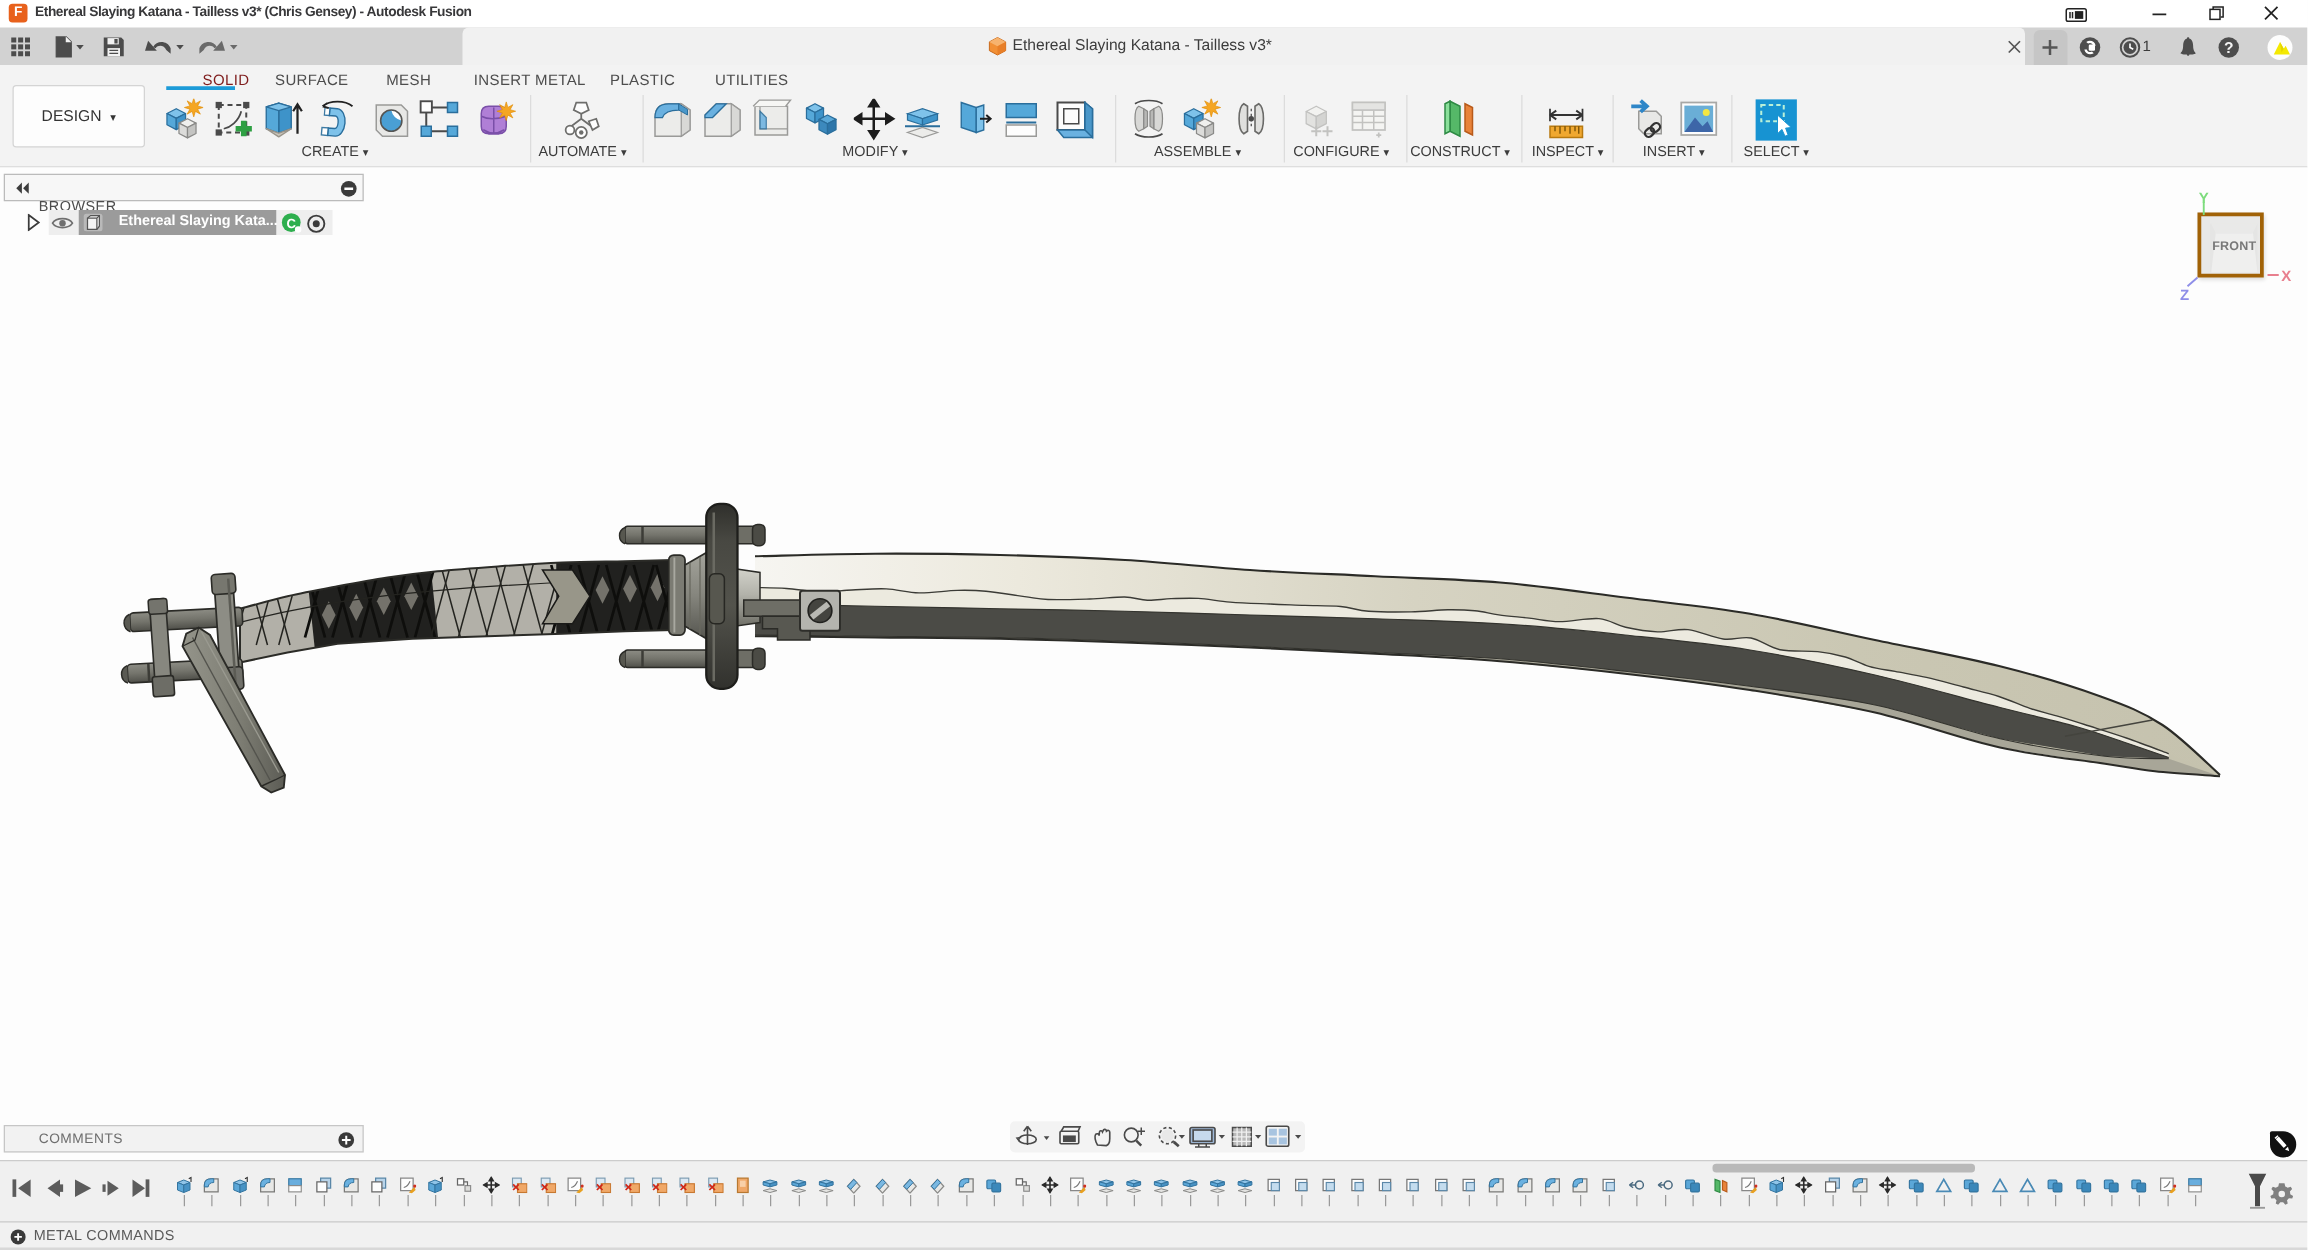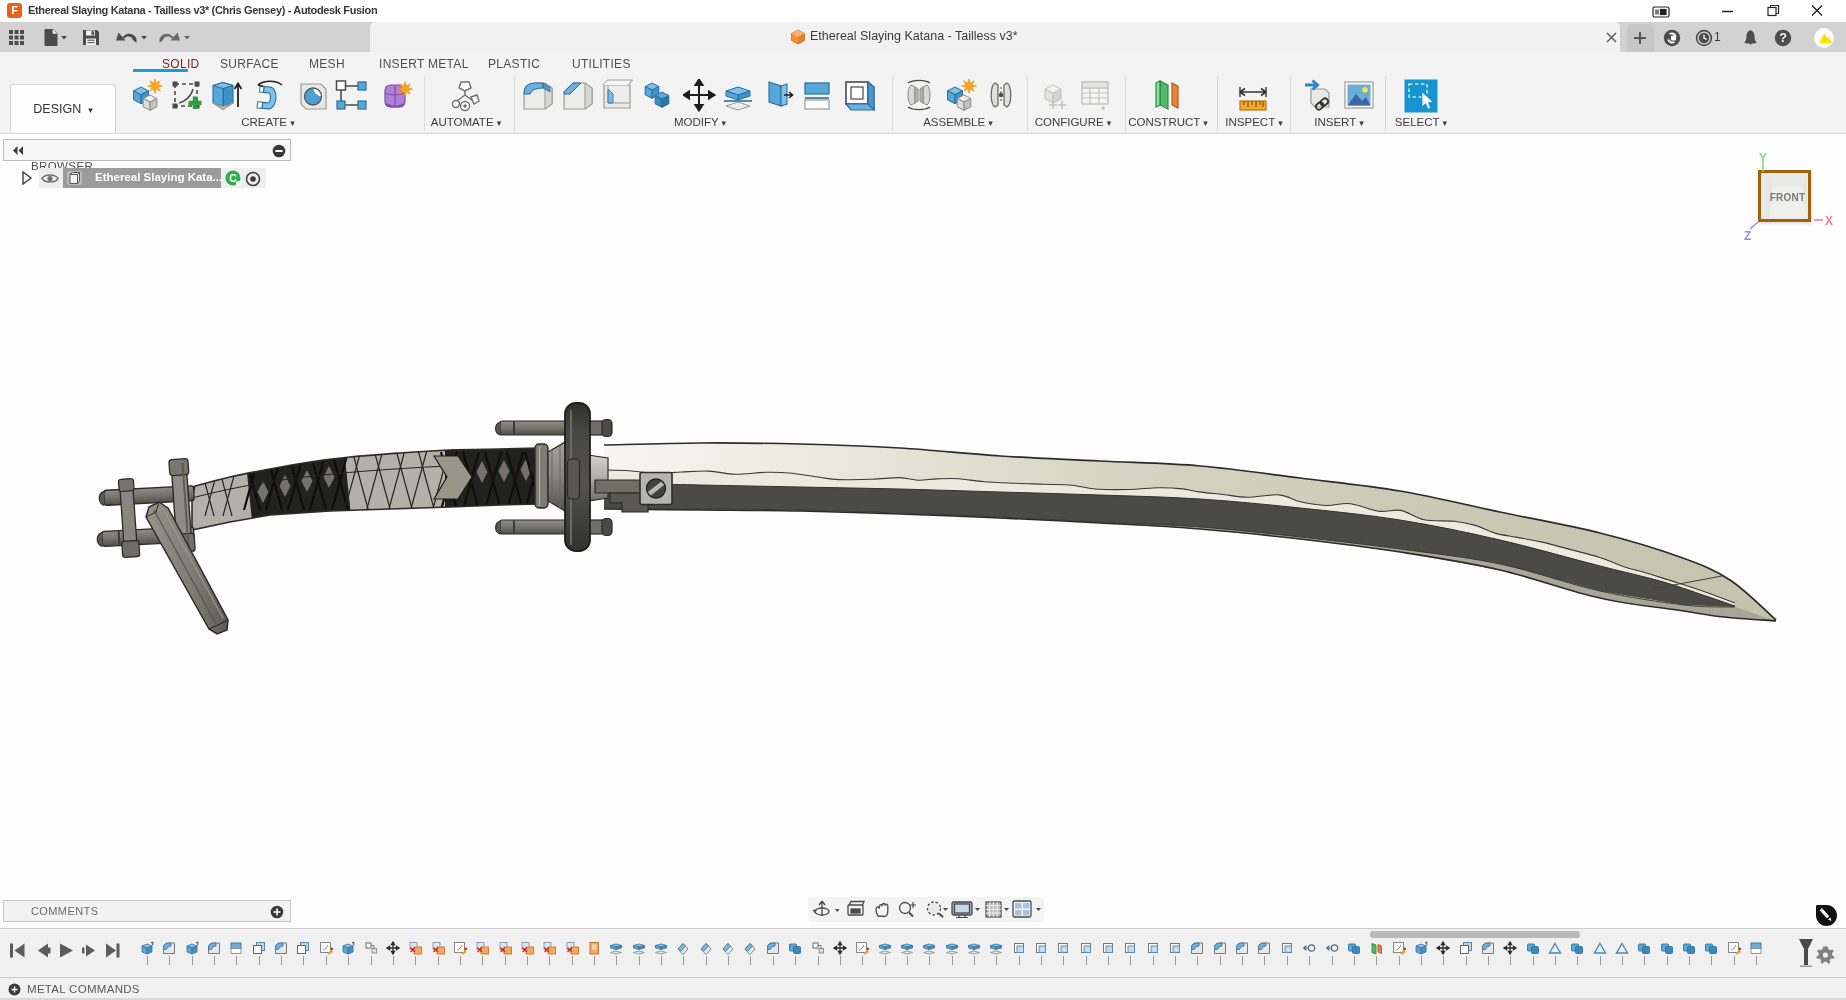--- a/index.html
+++ b/index.html
@@ -17,21 +17,21 @@
 #tabrow { left:0; top:22px; width:1846px; height:30px; background:#d2d2d2; }
 #doctab { left:370px; top:0; width:1250px; height:30px; background:#f1f1f1; border-radius:5px 5px 0 0; }
 #tablabel { left:810px; top:7px; font-size:12.5px; color:#3c3c3c; }
 #plusbtn { left:1627px; top:2px; width:27px; height:28px; background:#c6c6c6; border-radius:5px 5px 0 0; }
 #clock1 { left:1714px; top:8px; font-size:12px; color:#3c3c3c; }
 
 
 #ribbon { left:0; top:52px; width:1846px; height:82px; background:#f3f3f3; border-bottom:1px solid #d8d8d8; }
 .rtab { position:absolute; top:5px; font-size:12px; color:#4d4d4d; letter-spacing:0.3px; }
 #solid-underline { left:133px; top:17px; width:55px; height:3px; background:#1c9bd8; }
-#designbtn { left:10px; top:16px; width:106px; height:50px; background:#fdfdfd; border:1px solid #d4d4d4; border-radius:3px; font-size:12.5px; color:#333; text-align:center; line-height:48px;margin-top:16px; }
+#designbtn { left:10px; top:16px; width:106px; height:50px; background:#fdfdfd; border:1px solid #d4d4d4; border-radius:3px; font-size:12.5px; color:#333; text-align:center; line-height:48px; }
 .glabel { position:absolute; top:64px; font-size:11.5px; color:#3c3c3c; white-space:nowrap; transform:translateX(-50%); }
 .gsep { position:absolute; top:24px; width:1px; height:54px; background:#dcdcdc; }
 .ricon { position:absolute; top:25px; }
 
 
 #canvas { left:0; top:134px; width:1846px; height:794px; background:#fdfdfd; }
 
 
 #browser-hdr { left:3px; top:5px; width:288px; height:22px; background:#f7f7f7; border:1px solid #bbbbbb; }
 #browser-hdr .lbl { position:absolute; left:27px; top:4px; font-size:11.5px; color:#4c4c4c; letter-spacing:0.4px;margin-top:16px; }

